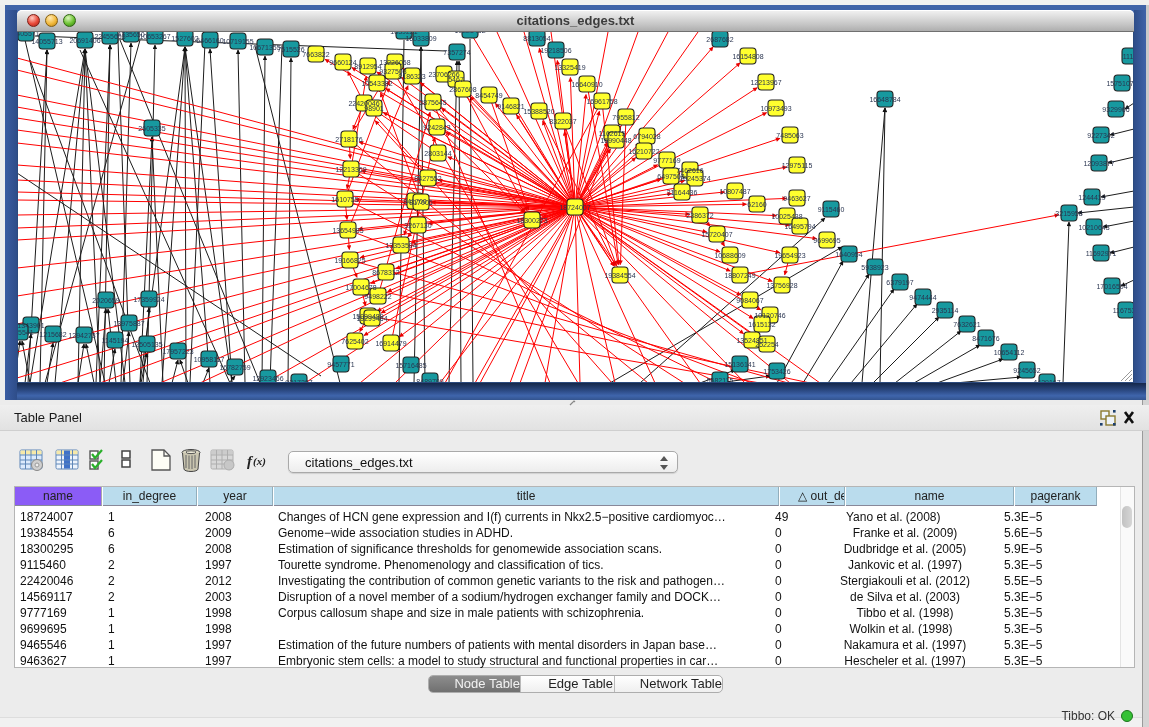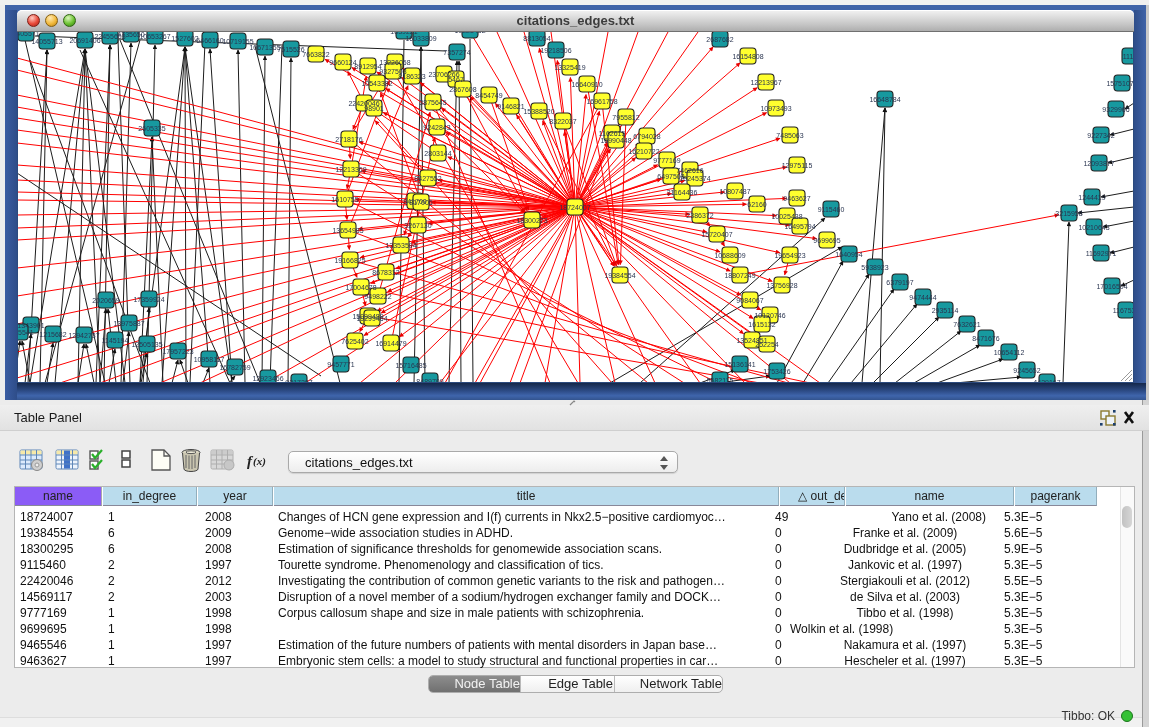--- a/index.html
+++ b/index.html
@@ -671,21 +671,21 @@
 <div class="abs th" style="left:274px;width:505px">title</div>
 <div class="abs th" style="left:780px;width:65px;text-align:center;padding-left:18px">△ out_de…</div>
 <div class="abs th" style="left:846px;width:168px">name</div>
 <div class="abs th" style="left:1015px;width:82px">pagerank</div>
 <div class="tr" style="top:509px">
     <span style="left:20px">18724007</span>
     <span style="left:108px">1</span>
     <span style="left:205px">2008</span>
     <span style="left:278px">Changes of HCN gene expression and I(f) currents in Nkx2.5−positive cardiomyoc…</span>
     <span style="left:775px">49</span>
-    <span style="left:816px;width:170px;text-align:right">Yano et al. (2008)</span>
+    <span style="left:846px;width:170px;text-align:left">Yano et al. (2008)</span>
     <span style="left:1004px">5.3E−5</span>
   </div>
 <div class="tr" style="top:525px">
     <span style="left:20px">19384554</span>
     <span style="left:108px">6</span>
     <span style="left:205px">2009</span>
     <span style="left:278px">Genome−wide association studies in ADHD.</span>
     <span style="left:775px">0</span>
     <span style="left:820px;width:170px;text-align:center">Franke et al. (2009)</span>
     <span style="left:1004px">5.6E−5</span>
@@ -733,21 +733,21 @@
     <span style="left:278px">Corpus callosum shape and size in male patients with schizophrenia.</span>
     <span style="left:775px">0</span>
     <span style="left:820px;width:170px;text-align:center">Tibbo et al. (1998)</span>
     <span style="left:1004px">5.3E−5</span>
   </div>
 <div class="tr" style="top:621px">
     <span style="left:20px">9699695</span>
     <span style="left:108px">1</span>
     <span style="left:205px">1998</span>
     <span style="left:775px">0</span>
-    <span style="left:790px;width:170px;text-align:left">Wolkin et al. (1998)</span>
+    <span style="left:816px;width:170px;text-align:center">Wolkin et al. (1998)</span>
     <span style="left:1004px">5.3E−5</span>
   </div>
 <div class="tr" style="top:637px">
     <span style="left:20px">9465546</span>
     <span style="left:108px">1</span>
     <span style="left:205px">1997</span>
     <span style="left:278px">Estimation of the future numbers of patients with mental disorders in Japan base…</span>
     <span style="left:775px">0</span>
     <span style="left:820px;width:170px;text-align:center">Nakamura et al. (1997)</span>
     <span style="left:1004px">5.3E−5</span>

